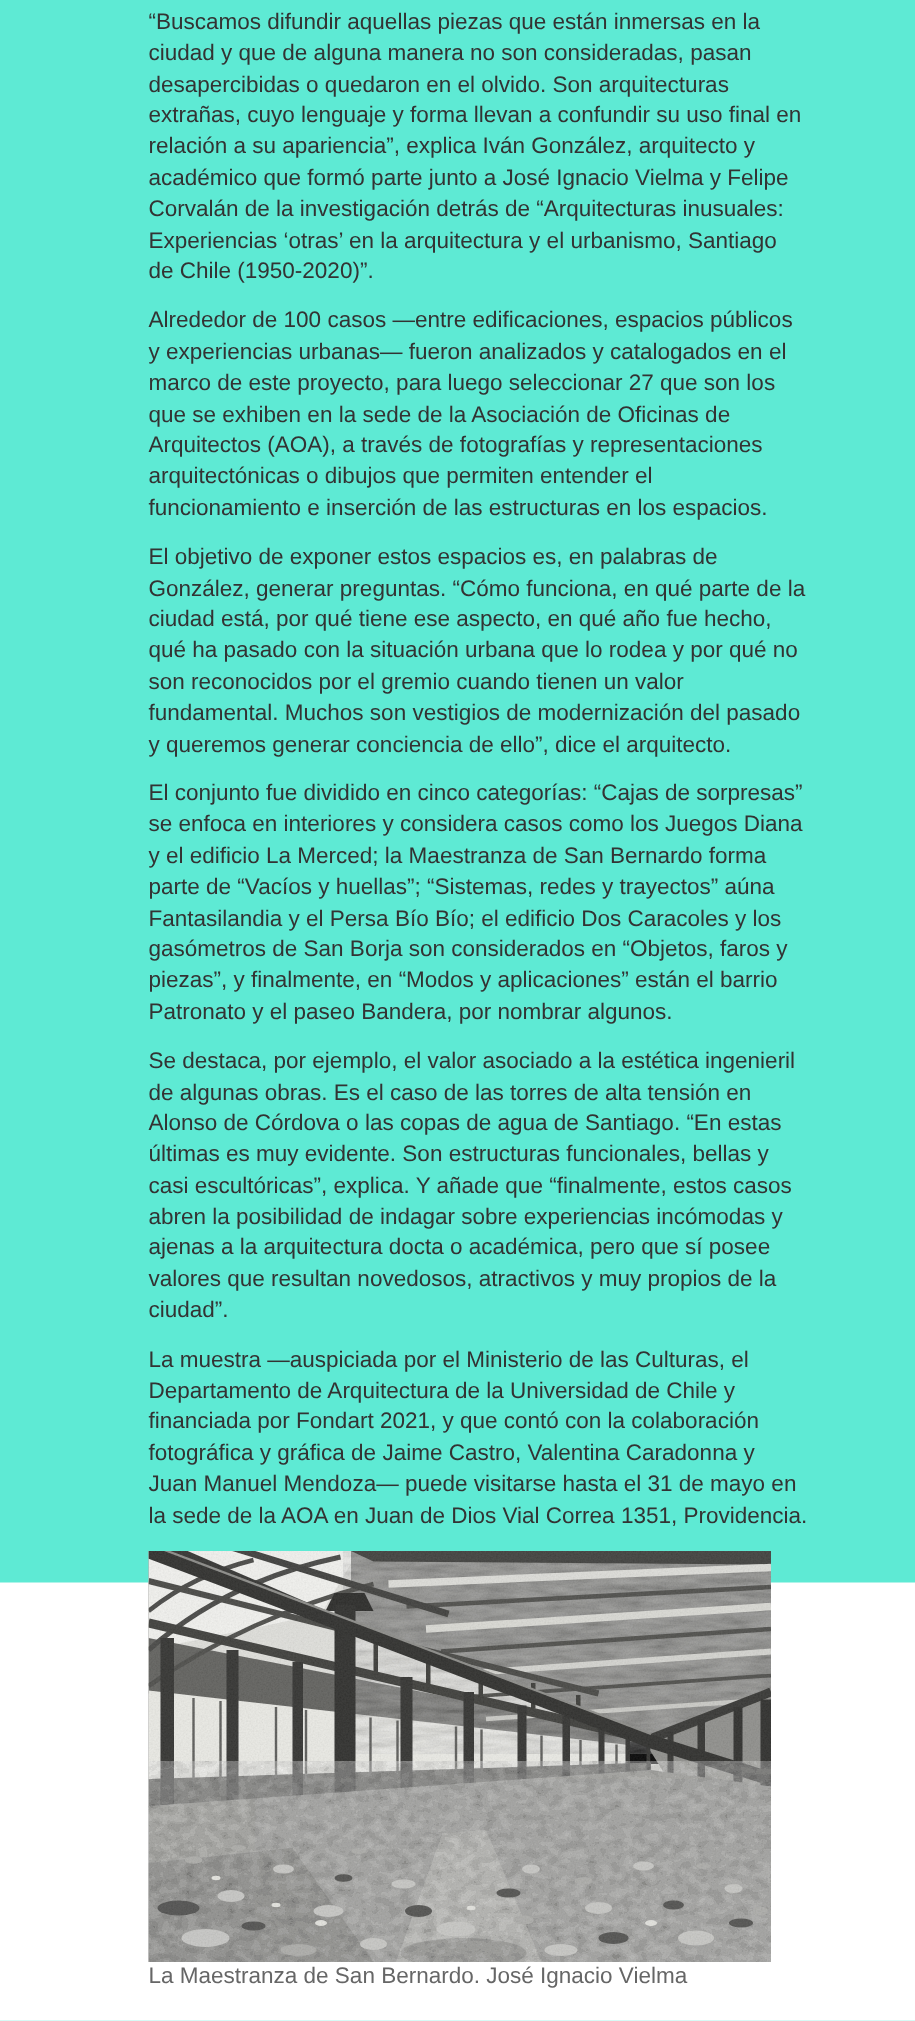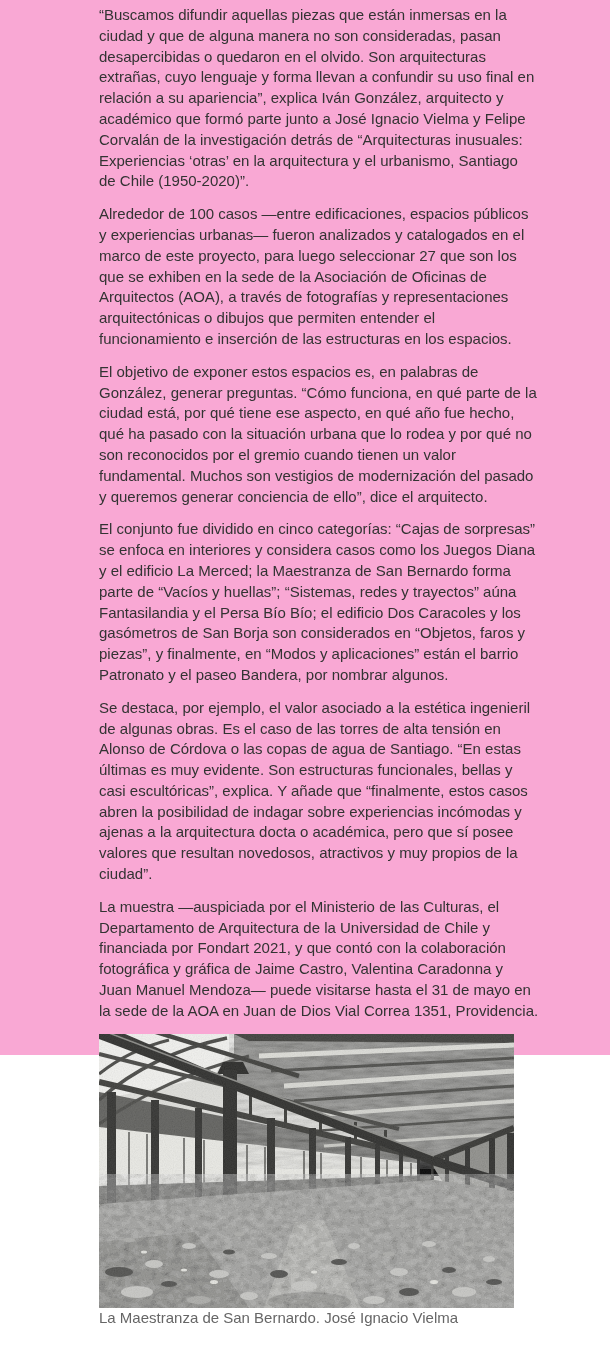--- a/index.html
+++ b/index.html
@@ -8,21 +8,21 @@
     background: #ffffff;
     width: 610px;
     height: 1347px;
     overflow: hidden;
     font-family: "Liberation Sans", "DejaVu Sans", sans-serif;
   }
   .page {
     position: relative;
     width: 610px;
     height: 1055px;
-    background: #f9a8d4;
+    background: #5eead4;
   }
   .article {
     position: absolute;
     left: 99px;
     top: 0;
     width: 445px;
   }
   .article-body { padding-top: 5px; }
   .article-body p {
     margin: 0 0 12px 0;

